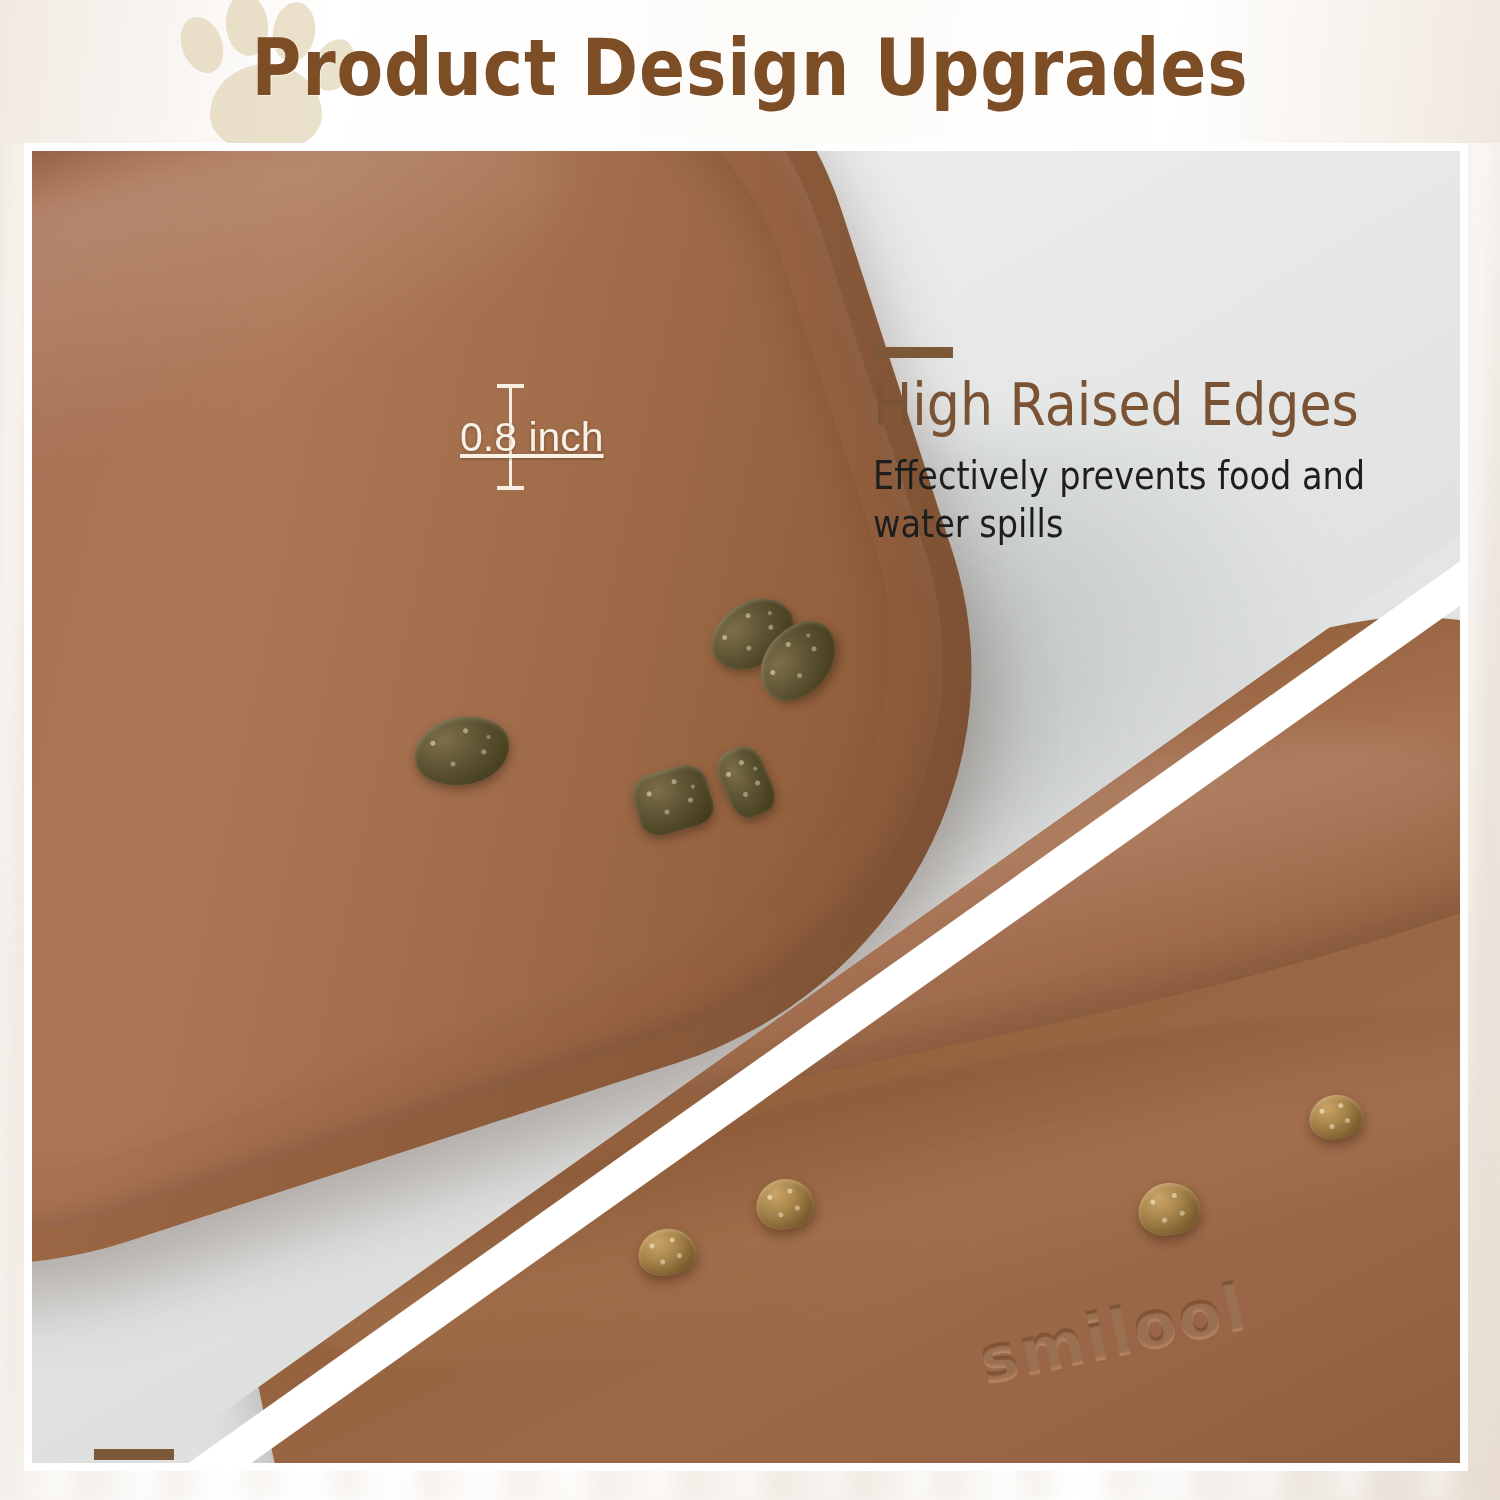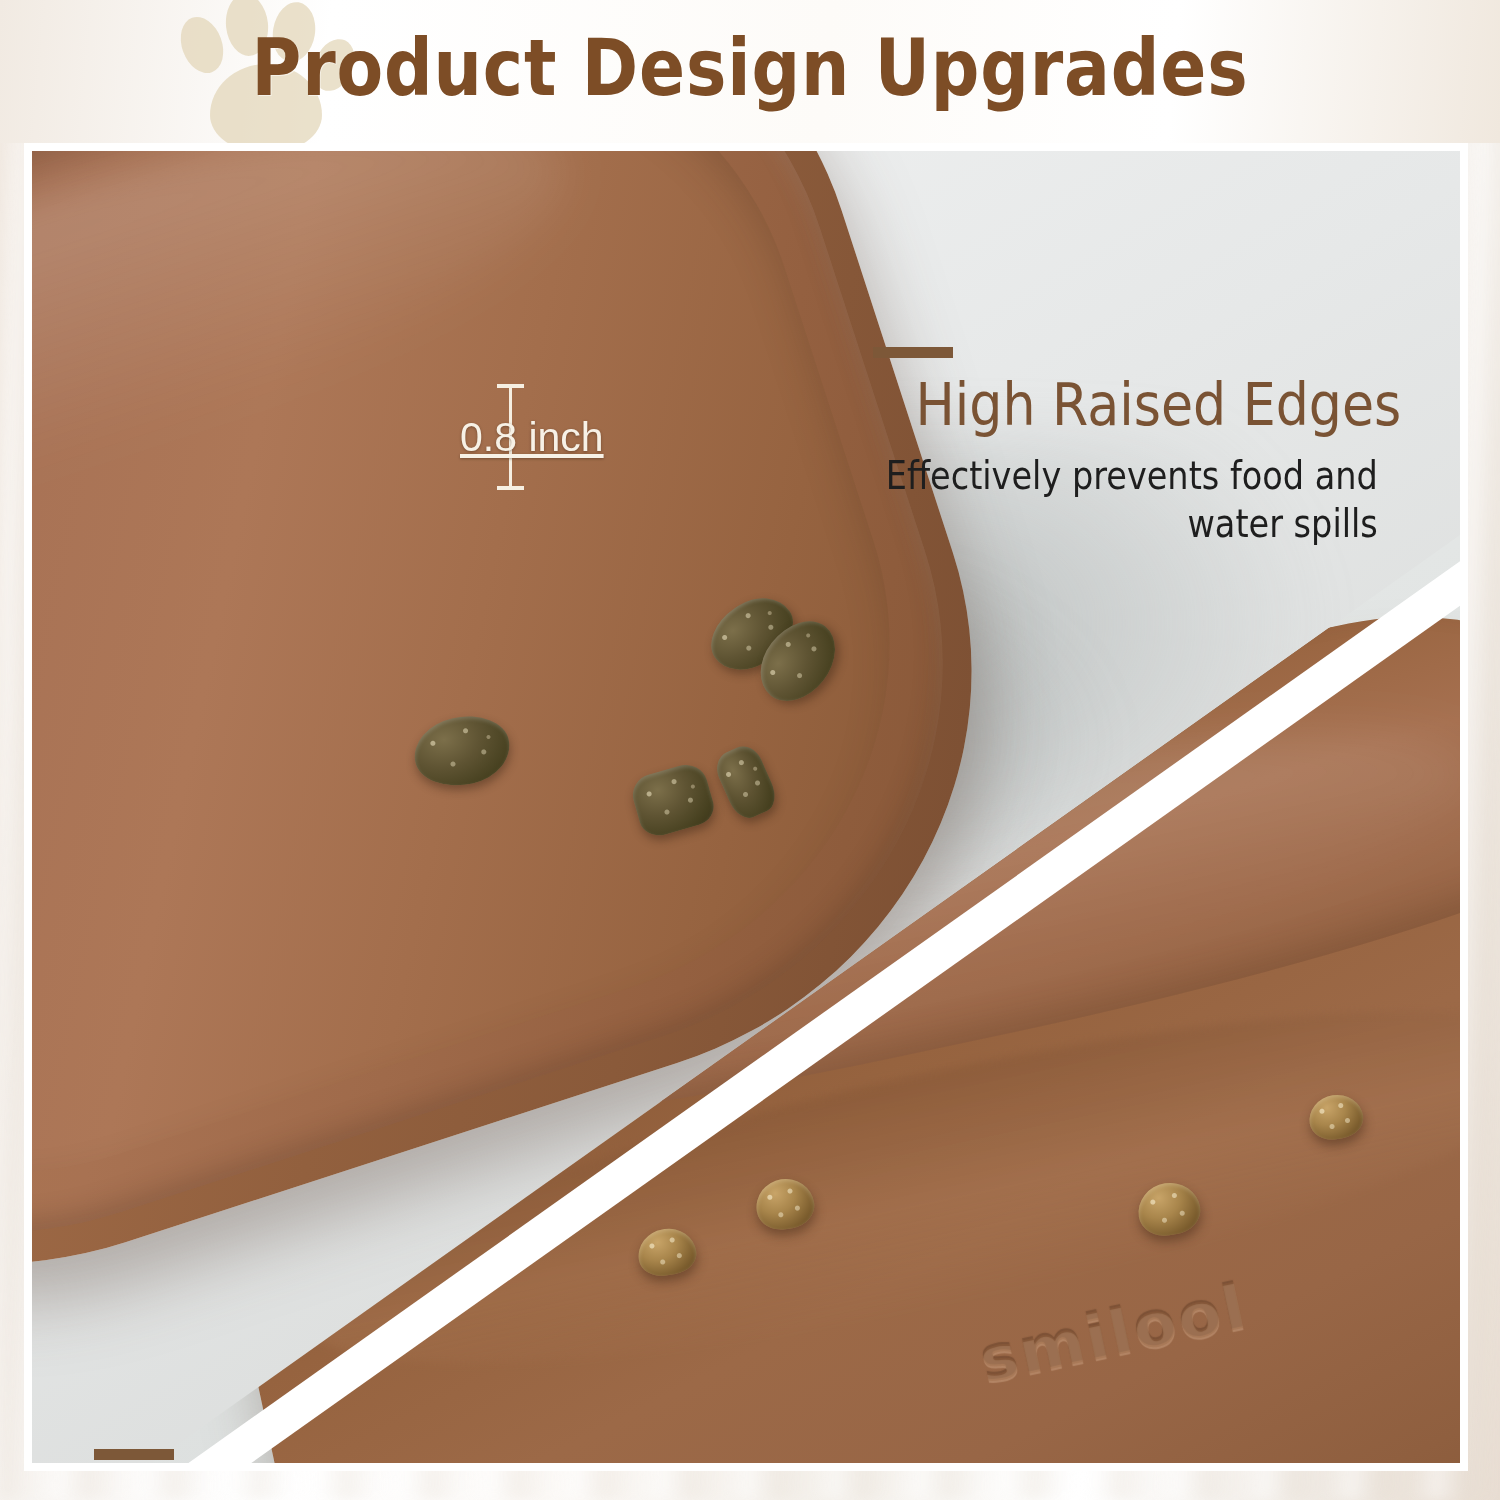--- a/index.html
+++ b/index.html
@@ -345,21 +345,21 @@
     margin-top: 14px;
     font-family: "DejaVu Sans", sans-serif;
     font-size: 39px;
     line-height: 48px;
     font-weight: 400;
     color: #1e1e1e;
     transform: scaleX(0.86);
     transform-origin: 0 50%;
   }
 
-  .callout-top { left: 841px; top: 196px; text-align: right; }
+  .callout-top { left: 841px; top: 196px; }
   .callout-bottom { left: 62px; top: 1298px; }
 </style>
 </head>
 <body>
 
 <div id="page">
 
   <div class="backdrop"></div>
 
   <div class="header">

